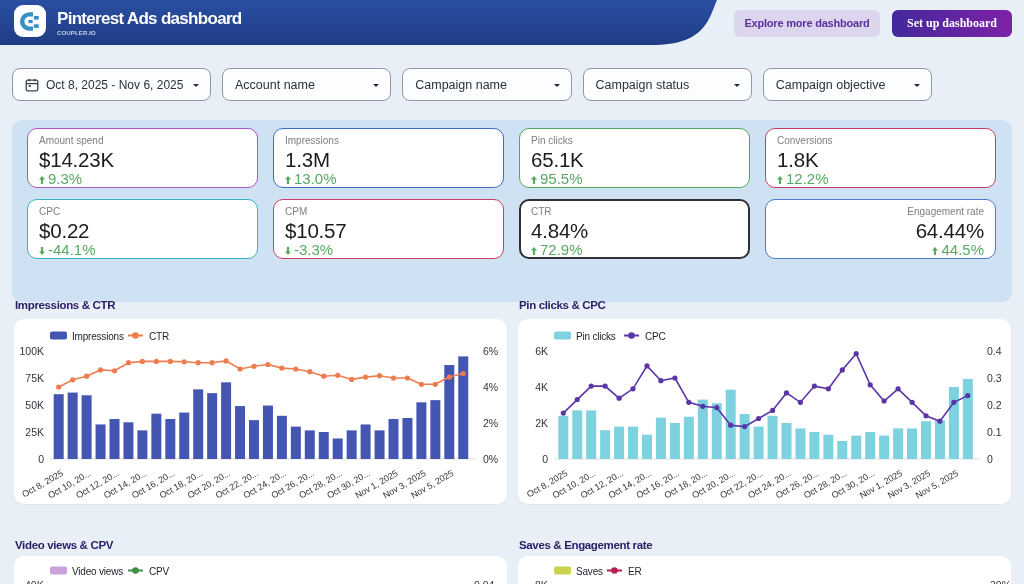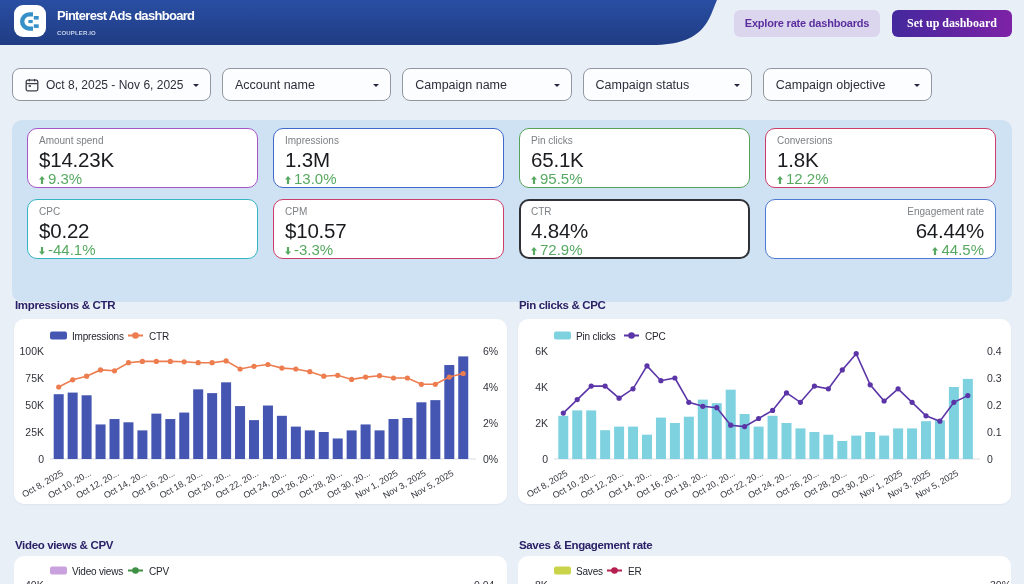--- a/index.html
+++ b/index.html
@@ -1,21 +1,21 @@
 <!DOCTYPE html>
 <html><head><meta charset="utf-8">
 <style>
 * { margin:0; padding:0; box-sizing:border-box; }
 html,body { width:1024px; height:584px; overflow:hidden; background:#e9eff7;
   font-family:"Liberation Sans", sans-serif; }
 .header { position:relative; height:45px; }
 .hbg { position:absolute; left:0; top:0; }
 .logo { position:absolute; left:14px; top:5px; width:32px; height:32px; background:#fff;
   border-radius:9px; display:flex; align-items:center; justify-content:center; }
-.htitle { position:absolute; left:57px; top:9px; line-height:1.15; color:#fff; font-size:13px; font-weight:bold; letter-spacing:-0.7px; }
+.htitle { position:absolute; left:57px; top:9px; line-height:1.15; color:#fff; font-size:17px; font-weight:bold; letter-spacing:-0.7px; }
 .hsub { position:absolute; left:57px; top:29.5px; color:#c9d4ea; font-size:6px; font-weight:bold; letter-spacing:0.15px; }
 .btn1 { position:absolute; left:734px; top:10px; width:146px; height:27px; background:#dbd6ee;
   border-radius:6px; color:#5b2f9e; font-size:11px; font-weight:bold; letter-spacing:-0.2px; text-align:center; line-height:27px; white-space:nowrap; }
 .btn2 { position:absolute; left:892px; top:10px; width:120px; height:27px;
   background:linear-gradient(90deg,#44289d,#7d22a6);
   border-radius:6px; color:#fff; font-size:12px; font-weight:bold; text-align:center; line-height:27px; white-space:nowrap;font-family:Liberation Serif, serif; }
 .filters { position:absolute; left:12px; top:68px; width:920px; display:flex; gap:11px; }
 .fbox { height:33px; background:#fcfdfe; border:1px solid #9298a2; border-radius:8px;
   display:flex; align-items:center; padding:0 12px; font-size:12.5px; color:#2b303b; position:relative; flex:1; white-space:nowrap; }
 .fbox.first { flex:0 0 199px; }
@@ -50,21 +50,21 @@
   <div class="logo">
       <svg width="32" height="32" viewBox="0 0 32 32">
 <path fill="#368fc6" d="M19,7.2 H15.3 A9.3 9.3 0 0 0 6,16.5 A9.3 9.3 0 0 0 15.3,25.8 H19 V21.4 H15.3 A4.9 4.9 0 0 1 10.4,16.5 A4.9 4.9 0 0 1 15.3,11.6 H19 Z"></path>
 <rect x="14.4" y="15" width="4.3" height="3.1" fill="#368fc6"></rect>
 <rect x="19.8" y="11" width="4.9" height="3.6" fill="#368fc6"></rect>
 <rect x="19.8" y="19.3" width="4.9" height="3.6" fill="#368fc6"></rect>
 </svg>
     </div>
   <div class="htitle">Pinterest Ads dashboard</div>
   <div class="hsub">COUPLER.IO</div>
-  <div class="btn1">Explore rate dashboards</div>
+  <div class="btn1">Explore more dashboard</div>
   <div class="btn2">Set up dashboard</div>
 </div>
 <div class="filters">
   <div class="fbox first">
       <svg width="14" height="14" viewBox="0 0 14 14" fill="none" stroke="#3a3f4a" stroke-width="1.3">
 <rect x="1.2" y="2.2" width="11.6" height="10.6" rx="1.5"></rect>
 <line x1="1.2" y1="5.6" x2="12.8" y2="5.6"></line>
 <line x1="4.4" y1="1" x2="4.4" y2="3.4"></line>
 <line x1="9.6" y1="1" x2="9.6" y2="3.4"></line>
 <line x1="3.6" y1="8" x2="6" y2="8" stroke-width="1.6"></line>

